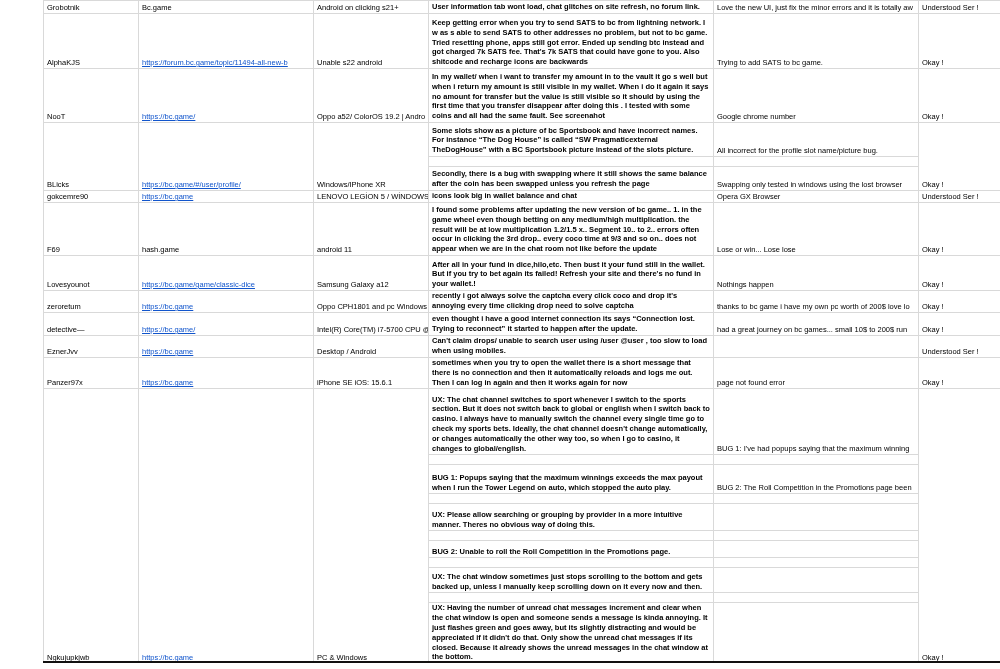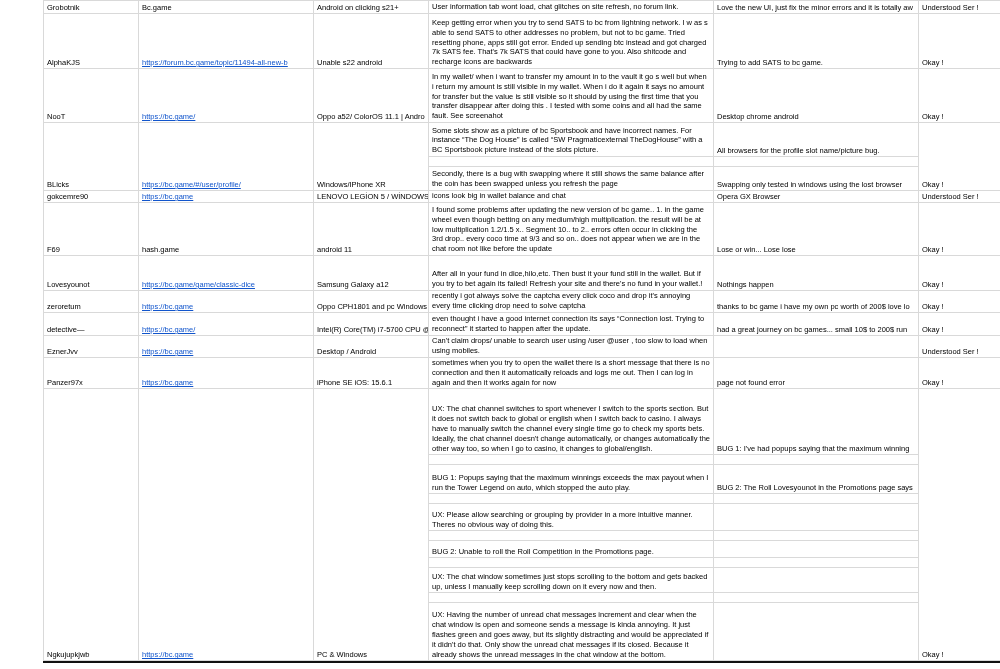--- a/index.html
+++ b/index.html
@@ -22,21 +22,21 @@
   col.c-desc{width:285px}
   col.c-note{width:205px}
   col.c-status{width:125px}
   td{
     border:1px solid var(--grid);
     vertical-align:bottom;
     padding:0 3px 1px 3px;
     overflow:hidden;
   }
   td.nowrap{white-space:nowrap;}
-  td.wrap{white-space:normal;line-height:9.8px;word-wrap:break-word;}
+  td.wrap{white-space:normal;line-height:9.8px;word-wrap:break-word;font-weight:bold;}
   a.link{color:var(--link);text-decoration:underline;cursor:pointer;}
 </style>
 </head>
 <body>
 
 <div class="sheet">
 <table class="grid">
   <colgroup>
     <col class="c-user">
         <col class="c-site">
@@ -61,32 +61,32 @@
     <td class="nowrap"><a class="link">https://forum.bc.game/topic/11494-all-new-b</a></td>
     <td class="nowrap">Unable s22 android</td>
     <td class="wrap">Keep getting error when you try to send SATS to bc from lightning network. I w as s able to send SATS to other addresses no problem, but not to bc game. Tried resetting phone, apps still got error. Ended up sending btc instead and got charged 7k SATS fee. That's 7k SATS that could have gone to you. Also shitcode and recharge icons are backwards</td>
     <td class="nowrap">Trying to add SATS to bc game.</td>
     <td class="nowrap">Okay !</td>
   </tr>
 
   <tr style="height:54px">
     <td class="nowrap">NooT</td>
     <td class="nowrap"><a class="link">https://bc.game/</a></td>
-    <td class="nowrap">Oppo a52/ ColorOS 11.1 | Andro</td>
+    <td class="nowrap">Oppo a52/ ColorOS 19.2 | Andro</td>
     <td class="wrap">In my wallet/ when i want to transfer my amount in to the vault it go s well but when i return my amount is still visible in my wallet. When i do it again it says no amount for transfer but the value is still visible so it should by using the first time that you transfer disappear after doing this . I tested with some coins and all had the same fault. See screenahot</td>
-    <td class="nowrap">Desktop chrome android</td>
+    <td class="nowrap">Google chrome number</td>
     <td class="nowrap">Okay !</td>
   </tr>
 
   <tr style="height:34px">
     <td class="nowrap" rowspan="3">BLicks</td>
     <td class="nowrap" rowspan="3"><a class="link">https://bc.game/#/user/profile/</a></td>
     <td class="nowrap" rowspan="3">Windows/IPhone XR</td>
     <td class="wrap">Some slots show as a picture of bc Sportsbook and have incorrect names. For instance “The Dog House” is called “SW Pragmaticexternal TheDogHouse” with a BC Sportsbook picture instead of the slots picture.</td>
-    <td class="nowrap">All browsers for the profile slot name/picture bug.</td>
+    <td class="nowrap">All incorrect for the profile slot name/picture bug.</td>
     <td class="nowrap" rowspan="3">Okay !</td>
   </tr>
   <tr style="height:10px">
     <td class="wrap"></td>
     <td class="nowrap"></td>
   </tr>
   <tr style="height:24px">
     <td class="wrap">Secondly, there is a bug with swapping where it still shows the same balance after the coin has been swapped unless you refresh the page</td>
     <td class="nowrap">Swapping only tested in windows using the lost browser</td>
   </tr>
@@ -161,21 +161,21 @@
     <td class="wrap">UX: The chat channel switches to sport whenever I switch to the sports section. But it does not switch back to global or english when I switch back to casino. I always have to manually switch the channel every single time go to check my sports bets. Ideally, the chat channel doesn't change automatically, or changes automatically the other way too, so when I go to casino, it changes to global/english.</td>
     <td class="nowrap">BUG 1: I've had popups saying that the maximum winning</td>
     <td class="nowrap" rowspan="11">Okay !</td>
   </tr>
   <tr style="height:10px">
     <td class="wrap"></td>
     <td class="nowrap"></td>
   </tr>
   <tr style="height:29px">
     <td class="wrap">BUG 1: Popups saying that the maximum winnings exceeds the max payout when I run the Tower Legend on auto, which stopped the auto play.</td>
-    <td class="nowrap">BUG 2: The Roll Lovesyounot in the Promotions page says</td>
+    <td class="nowrap">BUG 2: The Roll Competition in the Promotions page been</td>
   </tr>
   <tr style="height:10px">
     <td class="wrap"></td>
     <td class="nowrap"></td>
   </tr>
   <tr style="height:27px">
     <td class="wrap">UX: Please allow searching or grouping by provider in a more intuitive manner. Theres no obvious way of doing this.</td>
     <td class="nowrap"></td>
   </tr>
   <tr style="height:10px">

